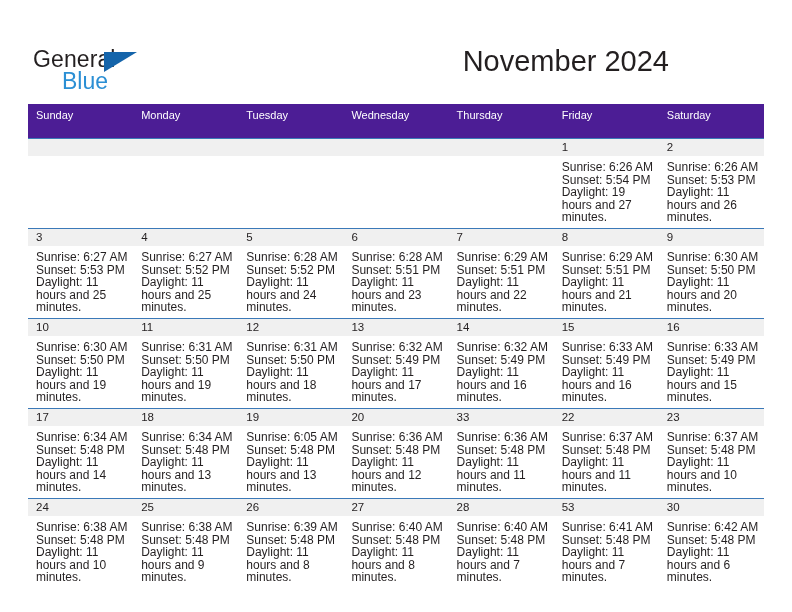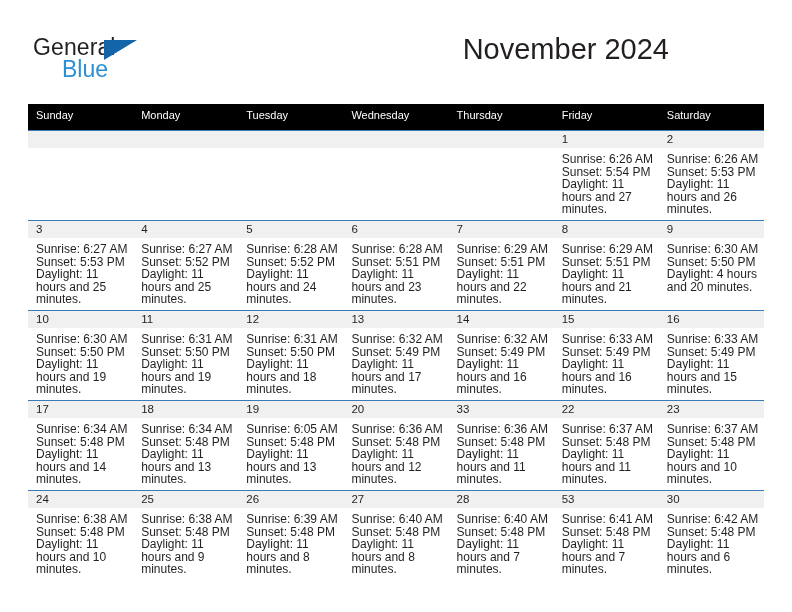--- a/index.html
+++ b/index.html
@@ -18,21 +18,21 @@
     position: relative;
     width: 792px;
     height: 612px;
     box-sizing: border-box;
   }
 
   
   .header {
     position: absolute;
     left: 0;
-    top: 0;
+    top: 12px;
     width: 704px;
     height: 100px;
   }
   .logo {
     position: absolute;
     left: 33px;
     top: 36px;
     width: 120px;
     height: 46px;
     line-height: 1;
@@ -90,26 +90,26 @@
   
   .calendar {
     position: absolute;
     left: 28px;
     top: 104px;
     width: 736px;
     border-collapse: collapse;
     table-layout: fixed;
   }
   .calendar th {
-    background: #000000;
+    background: #4c1d95;
     color: #ffffff;
     font-size: 11px;
     font-weight: normal;
     text-align: left;
-    padding: 5px 0 9px 8px;
+    padding: 5px 0 17px 8px;
     height: 19px;
     box-sizing: border-box;
   }
   .calendar td {
     vertical-align: top;
     padding: 0;
     border-top: 1px solid #3b79b8;
     height: 90px;
     box-sizing: border-box;
     background: #ffffff;
@@ -188,21 +188,21 @@
             <div class="daynum-band empty"></div>
           </td>
           <td>
             <div class="daynum-band empty"></div>
           </td>
           <td>
             <div class="daynum-band">1</div>
             <div class="cell-body">
               <div>Sunrise: 6:26 AM</div>
               <div>Sunset: 5:54 PM</div>
-              <div class="wrap">Daylight: 11 hours and 27 minutes.</div>
+              <div class="wrap">Daylight: 19 hours and 27 minutes.</div>
             </div>
           </td>
           <td>
             <div class="daynum-band">2</div>
             <div class="cell-body">
               <div>Sunrise: 6:26 AM</div>
               <div>Sunset: 5:53 PM</div>
               <div class="wrap">Daylight: 11 hours and 26 minutes.</div>
             </div>
           </td>
@@ -254,21 +254,21 @@
               <div>Sunrise: 6:29 AM</div>
               <div>Sunset: 5:51 PM</div>
               <div class="wrap">Daylight: 11 hours and 21 minutes.</div>
             </div>
           </td>
           <td>
             <div class="daynum-band">9</div>
             <div class="cell-body">
               <div>Sunrise: 6:30 AM</div>
               <div>Sunset: 5:50 PM</div>
-              <div class="wrap">Daylight: 4 hours and 20 minutes.</div>
+              <div class="wrap">Daylight: 11 hours and 20 minutes.</div>
             </div>
           </td>
         </tr>
         <tr class="week">
           <td>
             <div class="daynum-band">10</div>
             <div class="cell-body">
               <div>Sunrise: 6:30 AM</div>
               <div>Sunset: 5:50 PM</div>
               <div class="wrap">Daylight: 11 hours and 19 minutes.</div>

